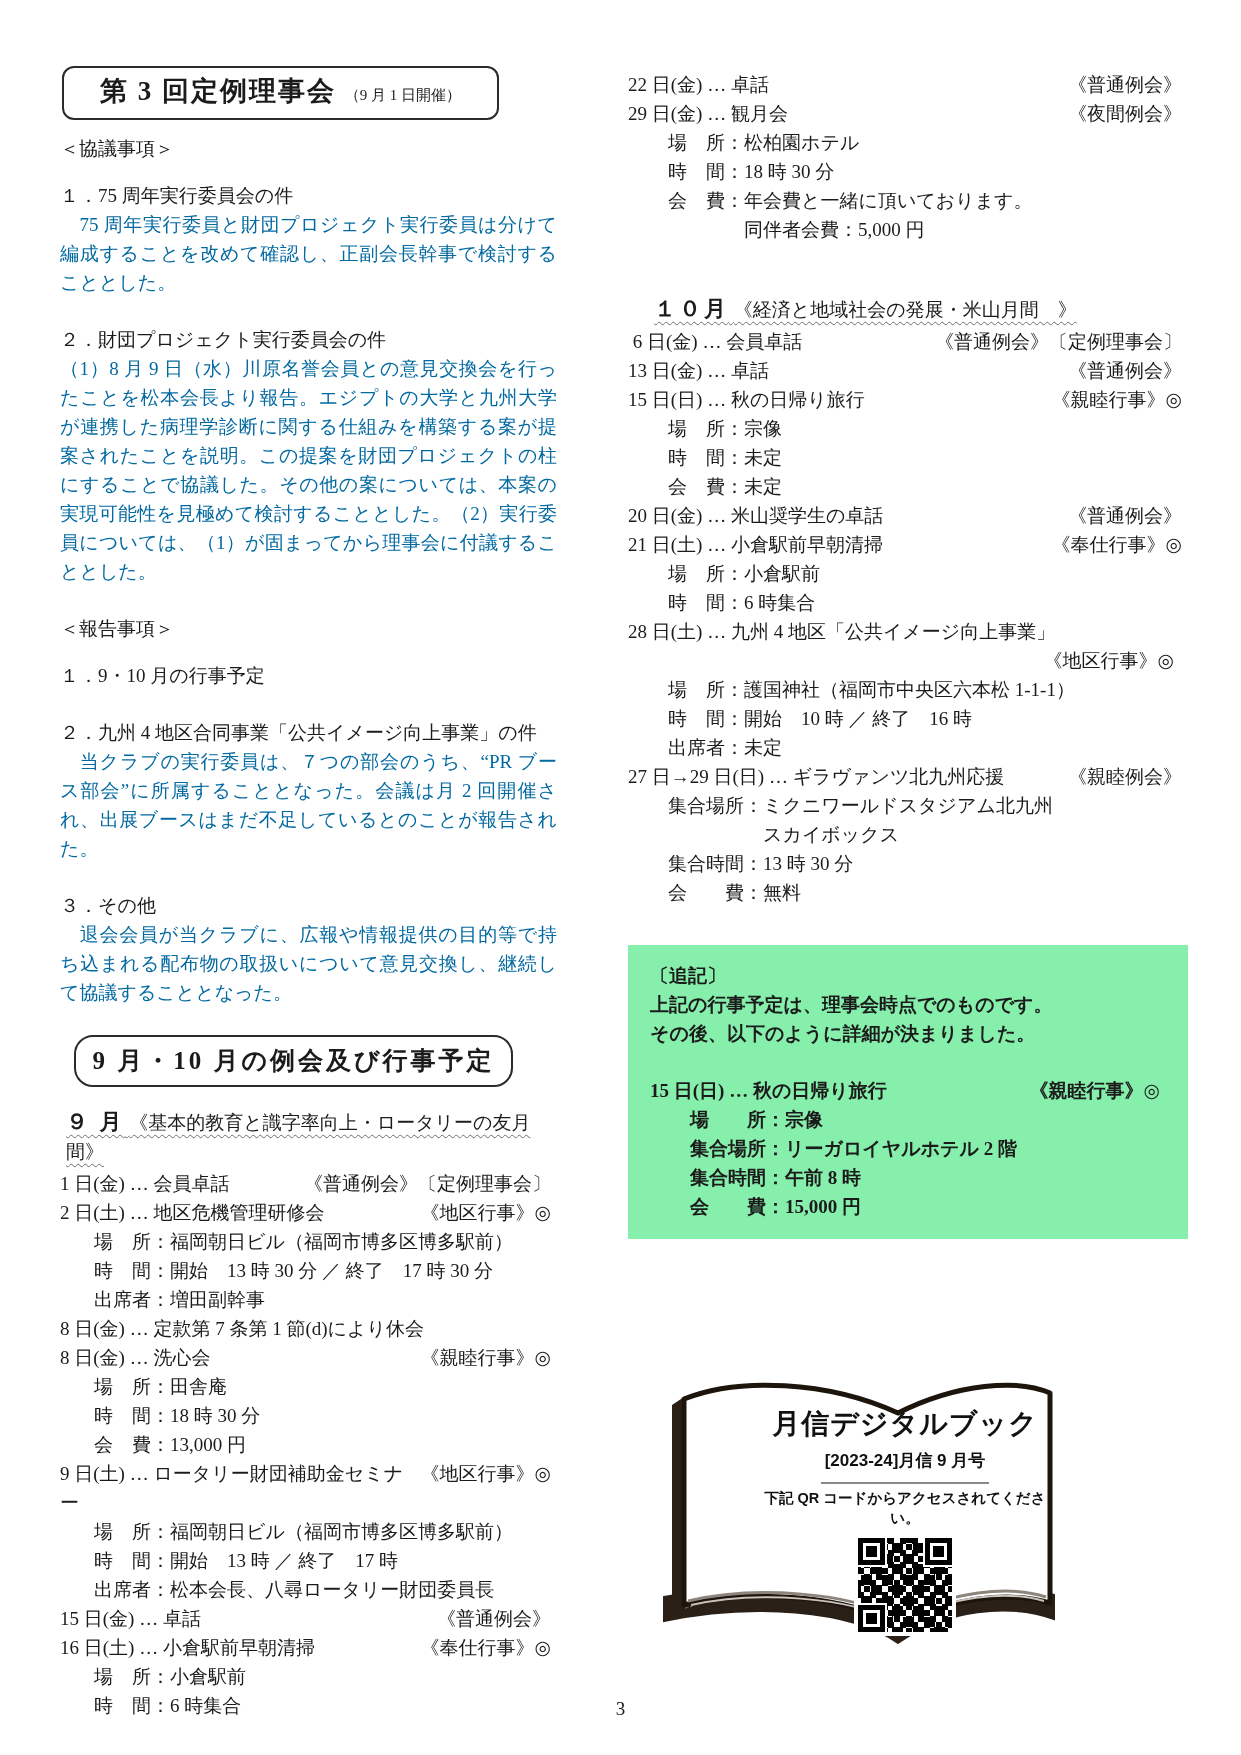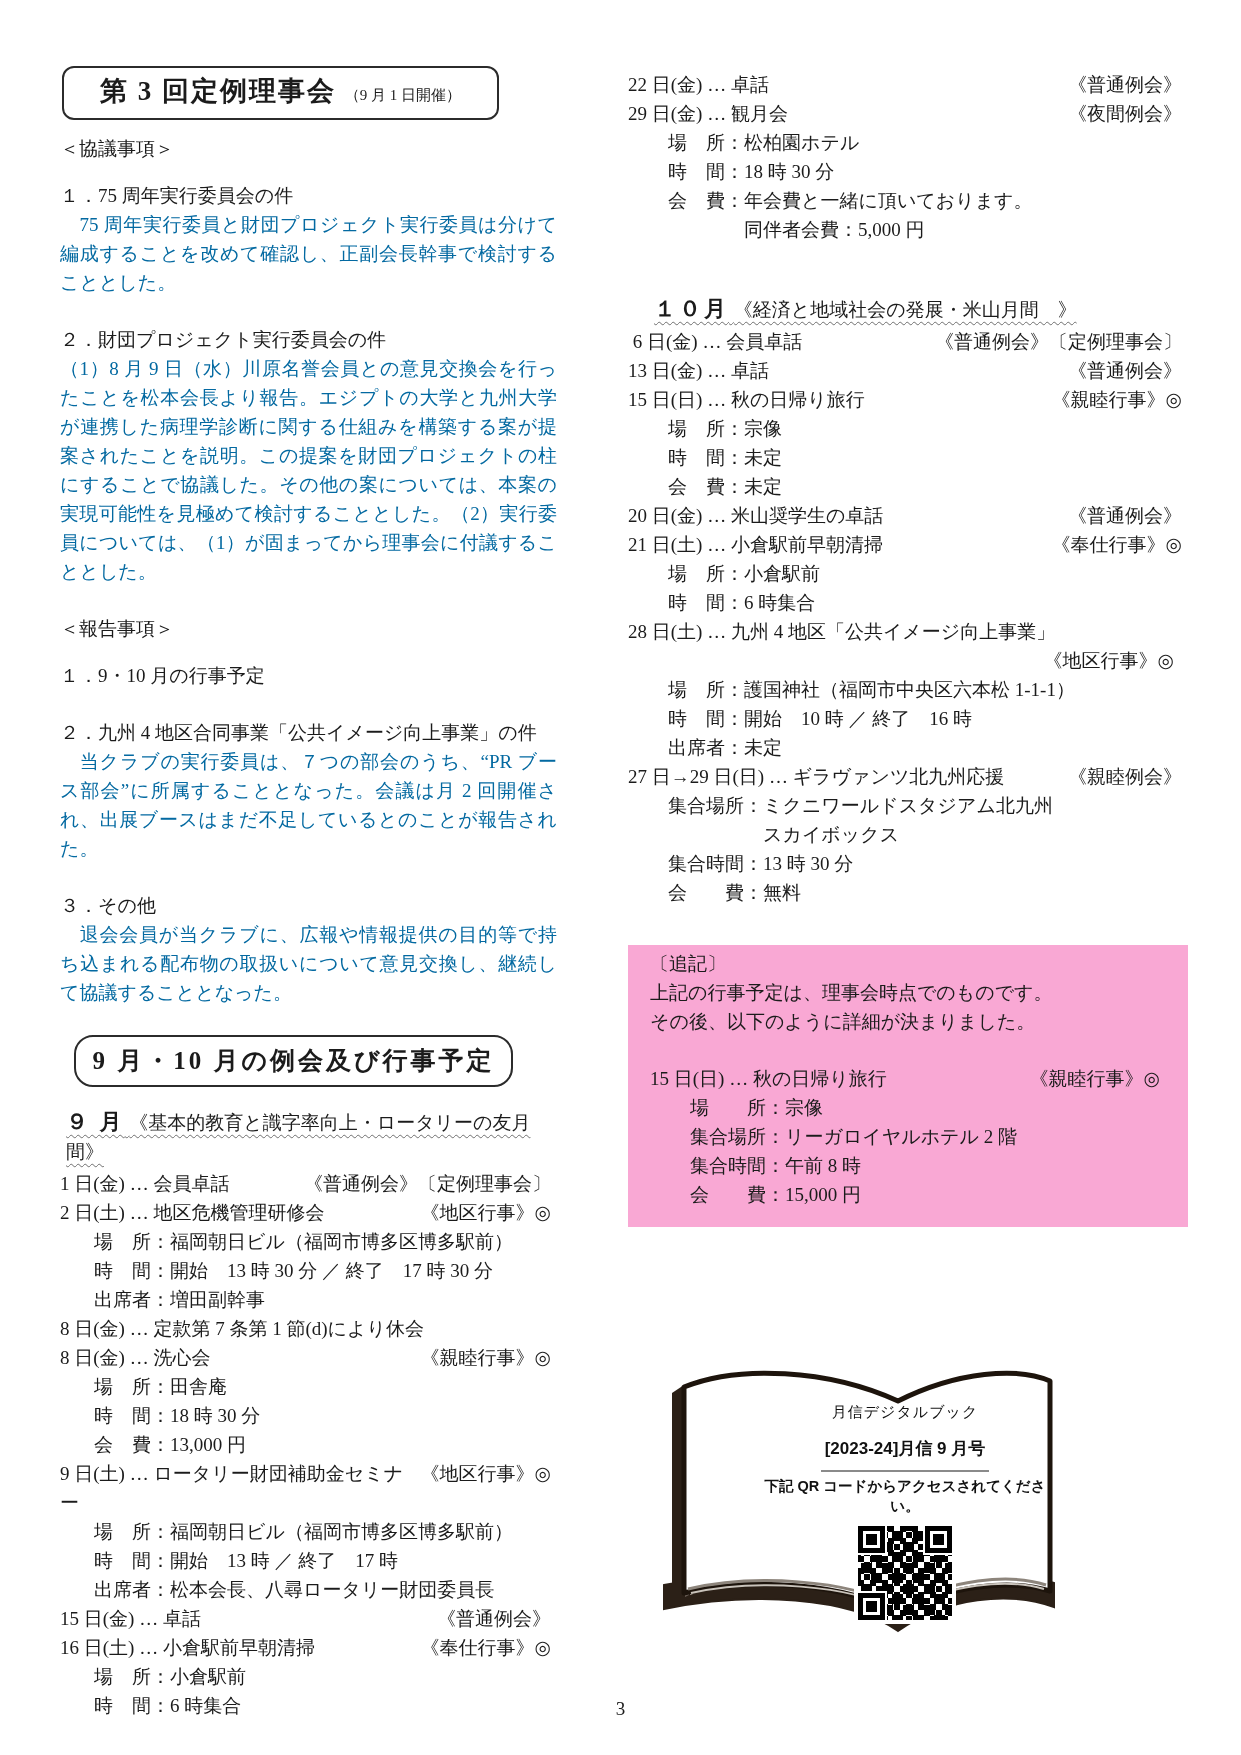--- a/index.html
+++ b/index.html
@@ -49,35 +49,36 @@
   .ev-main{display:flex;justify-content:space-between;align-items:baseline;}
   .ev-date{white-space:pre-wrap;}
   .ev-label{white-space:pre;text-align:right;padding-right:6px;}
   .ev-label2{text-align:right;padding-right:14px;}
   .ev-details{padding-left:40px;white-space:pre-wrap;}
   .col-left .ev-details{padding-left:34px;}
   .gap-lg{height:44px;}
 
   
   .addendum{
-    background:#f9a8d4;
+    background:#86efac;
     margin-top:38px;
-    padding:4px 22px 18px 22px;
+    padding:16px 22px 18px 22px;
+    font-weight:bold;
   }
   .ad-event{margin-top:28px;}
 
   
   .book{position:relative;width:402px;height:312px;margin:118px 0 0 30px;}
   .book svg{position:absolute;inset:0;}
   .book-content{
     position:absolute;left:104px;top:52px;width:286px;
     font-family:"Liberation Sans","DejaVu Sans",sans-serif;
     text-align:center;color:#111;
   }
-  .bk-title{font-size:15px;font-weight:normal;line-height:30px;letter-spacing:1px;}
+  .bk-title{font-size:28px;font-weight:bold;line-height:30px;letter-spacing:1px;}
   .bk-issue{margin-top:6px;}
   .bk-issue span{
     display:inline-block;font-size:17px;font-weight:bold;line-height:22px;
     border-bottom:2px solid #8a8a8a;padding:0 4px 10px 4px;
   }
   .bk-instr{font-size:14.5px;font-weight:bold;margin-top:4px;line-height:20px;}
   .bk-url{
     font-size:17px;font-weight:bold;text-align:left;line-height:24px;
     margin-top:8px;padding-left:4px;white-space:pre-wrap;
   }

